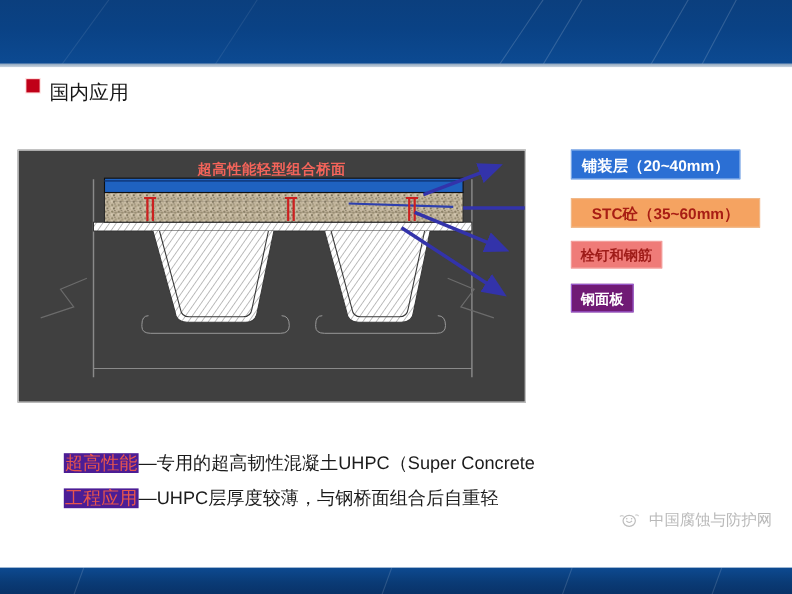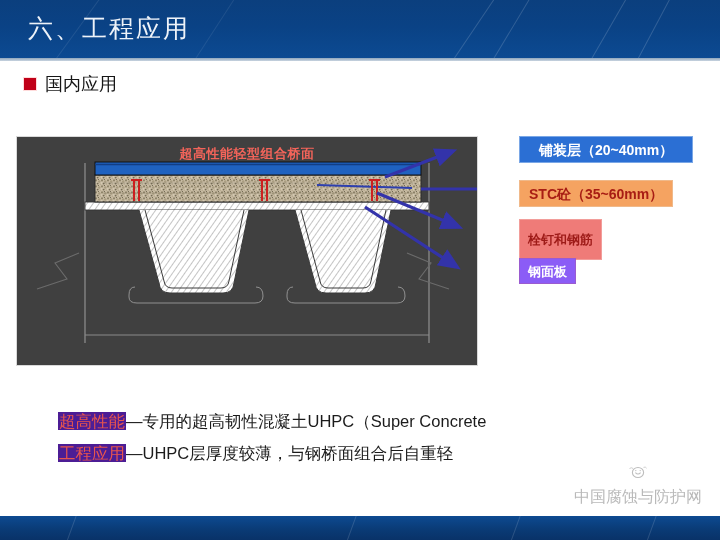--- a/index.html
+++ b/index.html
@@ -31,21 +31,21 @@
     background:linear-gradient(180deg,#8fa6bd 0%,#c9d4e0 100%);
   }
   .slide-title{
     position:absolute;left:28px;top:12px;
     color:#eef3f9;font-size:25px;letter-spacing:2px;
     font-family:"DejaVu Serif","Liberation Serif",serif;
     white-space:nowrap;
   }
 
   
-  .bullet-row{position:absolute;left:24px;top:72px;display:flex;align-items:center;gap:9px;}
+  .bullet-row{position:absolute;left:24px;top:72px;display:flex;gap:9px;}
   .bullet-mark{
     width:12px;height:12px;background:#c00018;display:block;
     box-shadow:0 0 0 1px rgba(255,190,190,.55);
   }
   .bullet-text{font-size:18px;color:#161616;white-space:nowrap;}
 
   
   .figure{
     position:absolute;left:16px;top:136px;width:460px;height:228px;
     background:#404040;border:1px solid #d9d9d9;
@@ -56,54 +56,54 @@
   }
   .fig-canvas{position:absolute;inset:0;}
 
   
   .legend{position:absolute;left:0;top:0;}
   .lgbox{
     position:absolute;display:flex;align-items:center;justify-content:center;
     white-space:nowrap;font-weight:700;line-height:1;
   }
   .lg-pave{
-    left:519px;top:136px;height:25px;padding:0 19px;
+    left:519px;top:136px;height:25px;padding:0 9px;
     background:#2b6fd4;color:#ffffff;font-size:14px;
     border:1px solid #7aa7e6;
   }
   .lg-stc{
-    left:519px;top:180px;height:25px;padding:0 9px;
+    left:519px;top:180px;height:25px;padding:0 18px;
     background:#f5a361;color:#a81d14;font-size:14px;
     border:1px solid #f0b98a;
   }
   .lg-stud{
-    left:519px;top:219px;height:23px;padding:8px 8px;
+    left:519px;top:219px;height:23px;padding:0 8px;
     background:#ef7b78;color:#9e1b18;font-size:13px;
     border:1px solid #f29d9a;
     font-family:Liberation Serif, serif;
   }
   .lg-plate{
     left:519px;top:258px;height:24px;padding:0 8px;
-    background:#8b5cf6;color:#ffffff;font-size:13px;
+    background:#701a75;color:#ffffff;font-size:13px;
     border:1px solid #9a5bd0;
   }
 
   
   .body-text{
     position:absolute;left:58px;top:405px;width:620px;
     font-size:16.5px;color:#1b1b1b;line-height:1.95;
   }
   .hl{background:#4c1d95;color:#e8554d;padding:0 1px;}
   .ln{display:block;white-space:nowrap;}
 
   
   .watermark{
     position:absolute;right:18px;top:464px;
     display:flex;align-items:center;gap:7px;
-    color:#b9b9b9;font-size:16px;white-space:nowrap;flex-direction:column;
+    color:#b9b9b9;font-size:14px;white-space:nowrap;
   }
   .wm-face{display:block;}
 
   
   .bottombar{
     position:absolute;left:0;top:516px;width:720px;height:24px;
     background:linear-gradient(180deg,#0d4a91 0%,#0a3b76 55%,#093268 100%);
     overflow:hidden;
   }
   .bottombar .bstreak{
@@ -118,21 +118,20 @@
 
   <div class="banner">
     <span class="streak s1"></span>
     <span class="streak s2"></span>
     <span class="streak s3"></span>
     <span class="streak s4"></span>
     <span class="streak s5"></span>
     <span class="streak s6"></span>
   </div>
   <div class="banner-underline"></div>
-  <div class="slide-title">六、工程应用</div>
 
   <div class="bullet-row">
     <span class="bullet-mark"></span>
     <span class="bullet-text">国内应用</span>
   </div>
 
   <div class="figure">
     <div class="fig-title">超高性能轻型组合桥面</div>
 
     <svg class="fig-canvas" viewBox="0 0 460 228" width="460" height="228">

